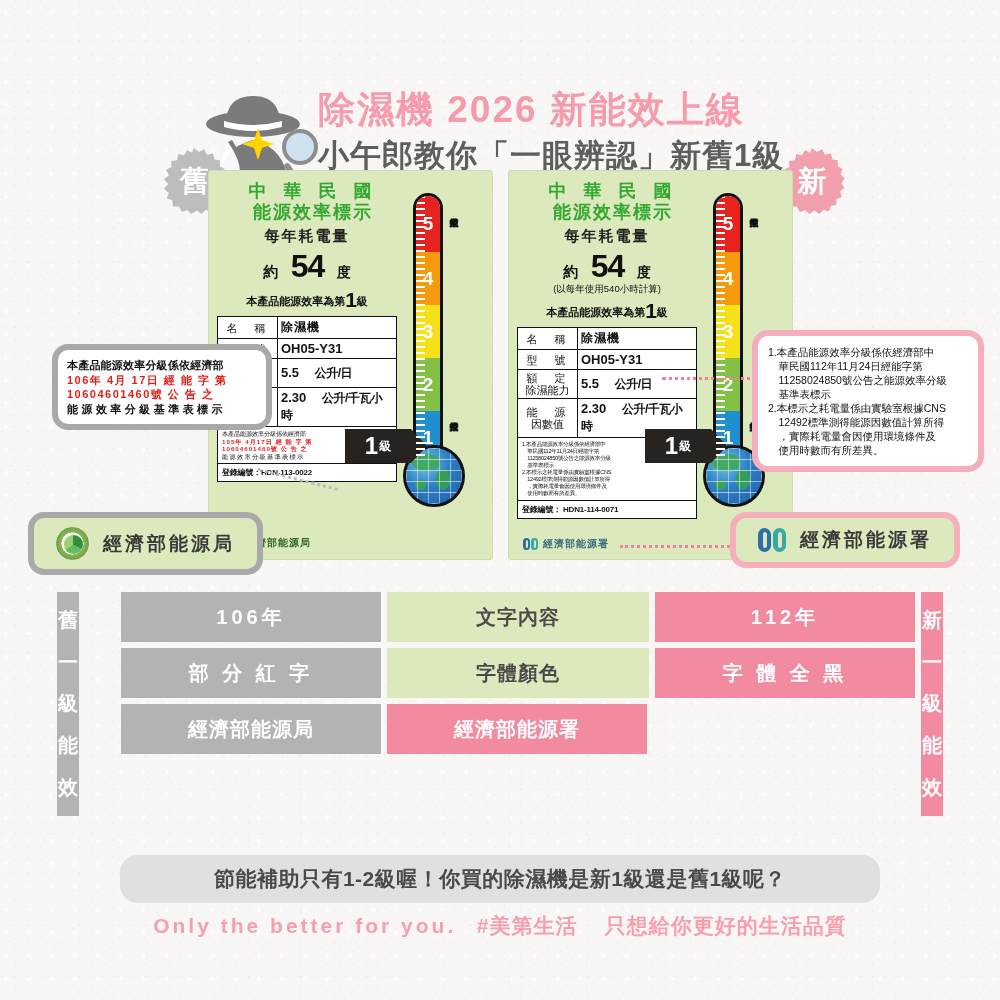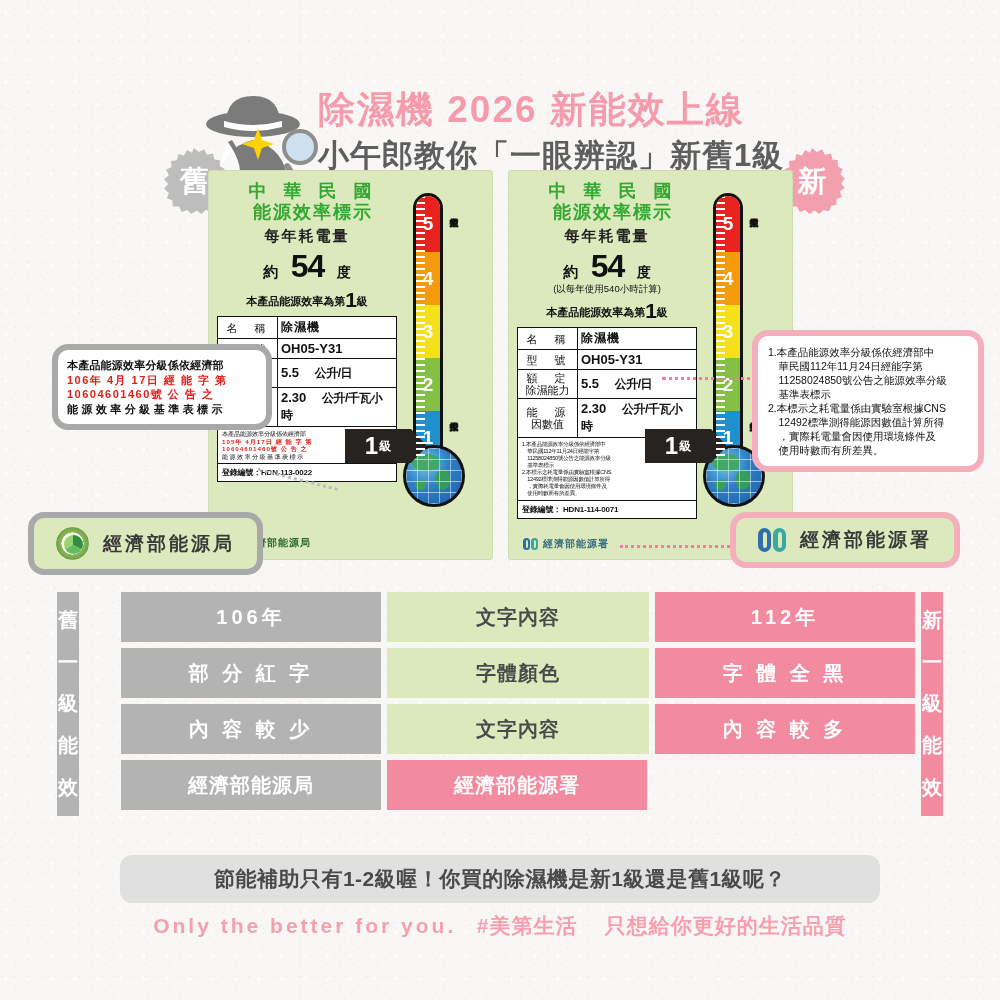--- a/index.html
+++ b/index.html
@@ -223,21 +223,21 @@
   .cmp-vert{
     width:48px; background:#b3b3b3; color:#fff; display:flex; flex-direction:column;
     align-items:center; justify-content:space-around; font-size:20px; font-weight:700;
     padding:8px 0;
   }
   .cmp-vert.r{ background:#f28aa0; }
 
   
   .foot-chip{
     position:absolute; left:120px; top:855px; width:760px; height:48px;
-    background:#e0e0e0; border-radius:12px; display:flex; align-items:center; justify-content:center;
+    background:#e0e0e0; border-radius:18px; display:flex; align-items:center; justify-content:center;
   }
   .foot-chip span{ font-size:21px; font-weight:700; color:#4a4a4a; letter-spacing:.5px; }
   .foot-line{
     position:absolute; left:0; top:912px; width:1000px; text-align:center;
     font-size:21px; color:#f79fae; font-weight:700; letter-spacing:1px;
   }
   .foot-line .en{ letter-spacing:3px; }
 </style>
 </head>
 <body>
@@ -523,25 +523,20 @@
         <div class="cmp-row">
           <div class="cmp-cell old">106年</div>
           <div class="cmp-cell mid">文字內容</div>
           <div class="cmp-cell new">112年</div>
         </div>
         <div class="cmp-row">
           <div class="cmp-cell old">部 分 紅 字</div>
           <div class="cmp-cell mid">字體顏色</div>
           <div class="cmp-cell new">字 體 全 黑</div>
         </div>
-        <div class="cmp-row">
-          <div class="cmp-cell old">內 容 較 少</div>
-          <div class="cmp-cell mid">文字內容</div>
-          <div class="cmp-cell new">內 容 較 多</div>
-        </div>
         <div class="cmp-row" style="margin-bottom:0;">
           <div class="cmp-cell old" style="letter-spacing:1px;">
               <span>經濟部能源局</span>
             </div>
           <div class="cmp-cell new" style="letter-spacing:1px;">
               <span>經濟部能源署</span>
             </div>
         </div>
       </div>
       <div class="cmp-vert r" style="height:224px;">

